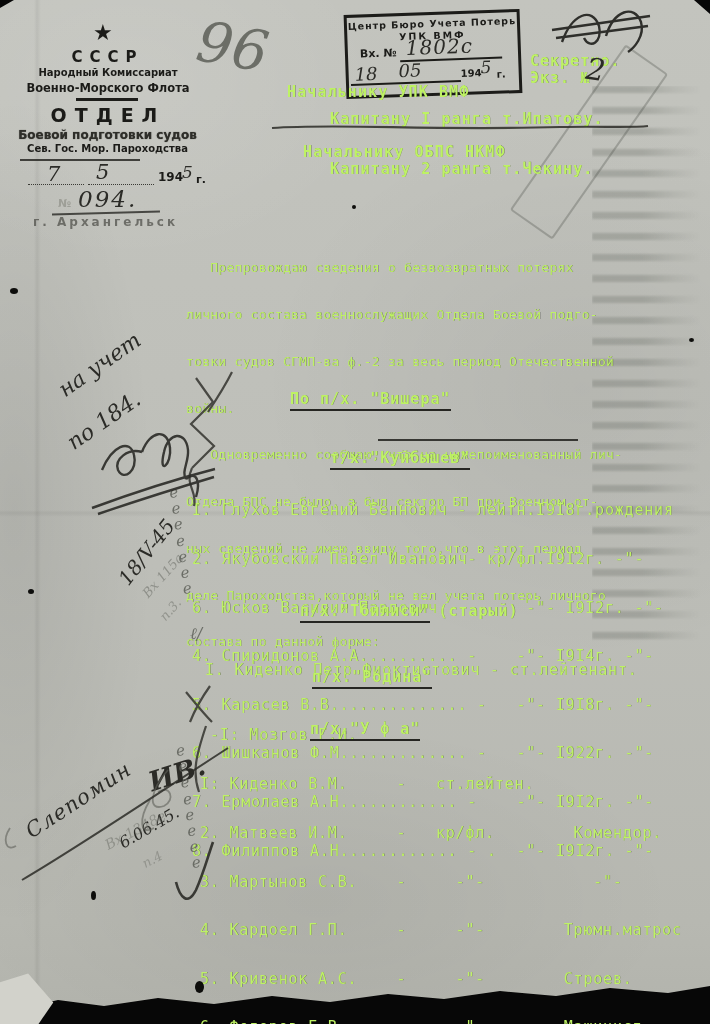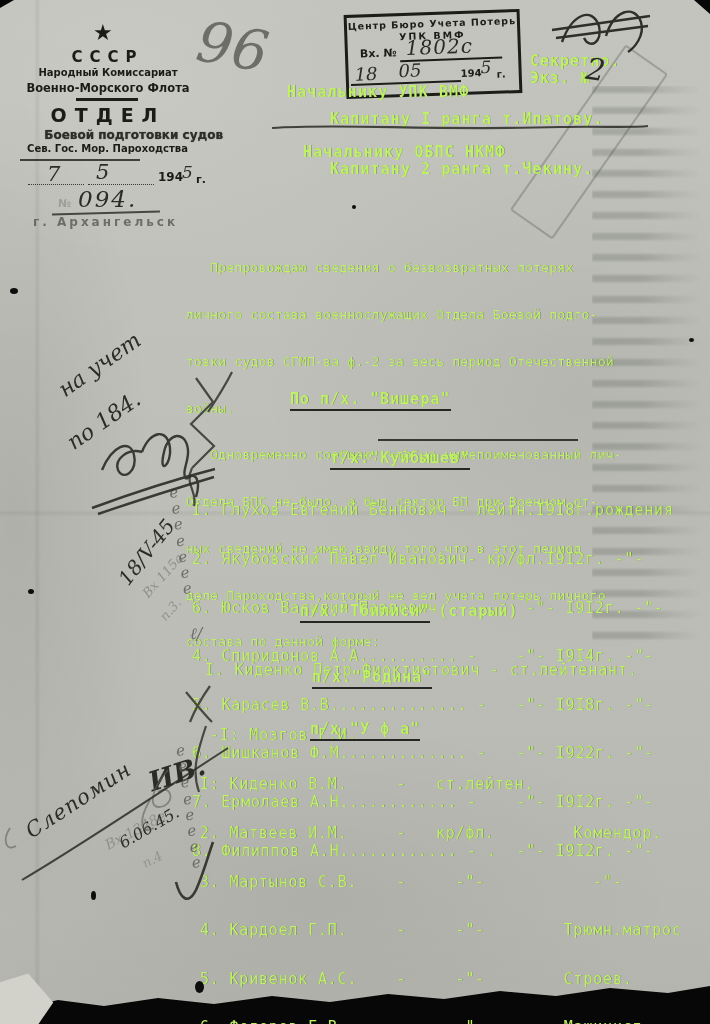--- a/index.html
+++ b/index.html
@@ -57,21 +57,21 @@
   <div class="wedge"></div>
 
   <div class="ghost"></div>
 
   <div class="abs lh" style="left:93px; top:20px; font-size:22px;">★</div>
   <div class="abs lh" style="left:15px; top:48px; width:185px; text-align:center; font-size:15px; letter-spacing:7px;">СССР</div>
   <div class="abs lh" style="left:8px; top:67px; width:200px; text-align:center; font-size:10px;">Народный Комиссариат</div>
   <div class="abs lh" style="left:8px; top:81px; width:200px; text-align:center; font-size:11.5px;">Военно-Морского Флота</div>
   <div class="abs" style="left:76px; top:98px; width:62px; height:3px; background:#1d1d1a;"></div>
   <div class="abs lh" style="left:8px; top:104px; width:200px; text-align:center; font-size:19px; letter-spacing:8px;">ОТДЕЛ</div>
-  <div class="abs lh" style="left:0px; top:128px; width:215px; text-align:right; font-size:12px; color:#2e2e29; text-shadow:0 0 1px rgba(40,40,36,0.8);padding-left:8px;">Боевой подготовки судов</div>
+  <div class="abs lh" style="left:0px; top:128px; width:215px; text-align:center; font-size:12px; color:#2e2e29; text-shadow:0 0 1px rgba(40,40,36,0.8);">Боевой подготовки судов</div>
   <div class="abs lh" style="left:0px; top:143px; width:215px; text-align:center; font-size:10px;">Сев. Гос. Мор. Пароходства</div>
   <div class="abs" style="left:20px; top:159px; width:120px; height:2px; background:rgba(30,30,26,0.8);"></div>
 
   <div class="abs hw" style="left:47px; top:162px; font-size:21px;">7</div>
   <div class="abs" style="left:28px; top:184px; width:56px; border-bottom:1.5px dotted #3a3a35;"></div>
   <div class="abs hw" style="left:96px; top:160px; font-size:21px;">5</div>
   <div class="abs" style="left:88px; top:184px; width:66px; border-bottom:1.5px dotted #3a3a35;"></div>
   <div class="abs lh" style="left:158px; top:170px; font-size:12px;">194</div>
   <div class="abs hw" style="left:182px; top:162px; font-size:17px;">5</div>
   <div class="abs lh" style="left:196px; top:173px; font-size:11px;">г.</div>

